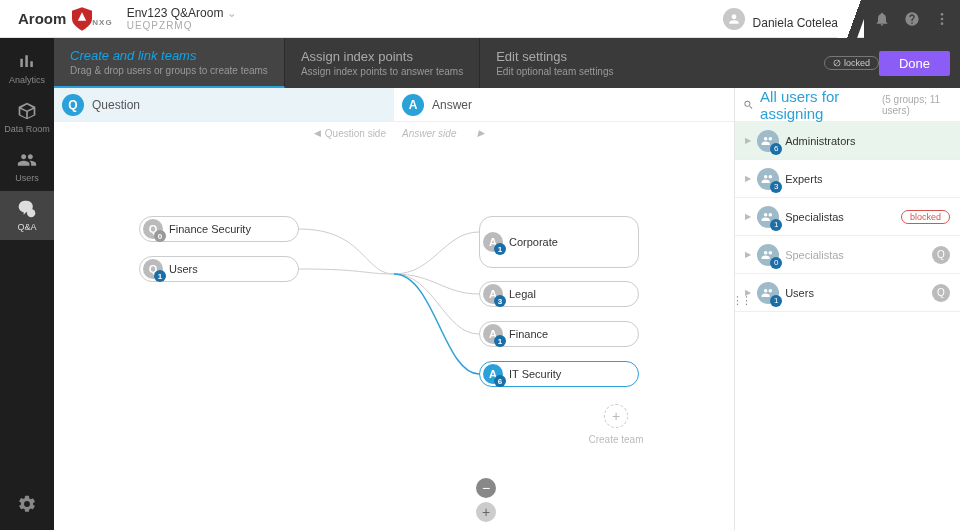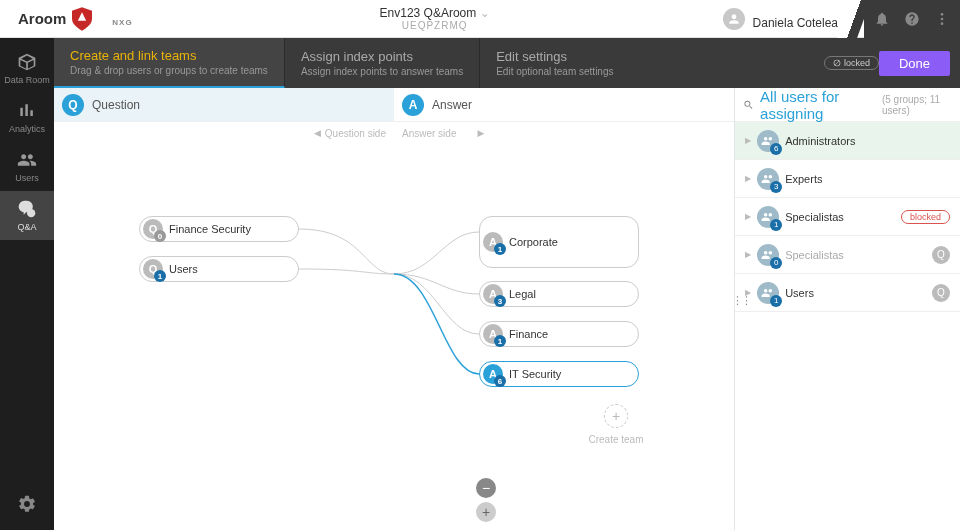--- a/index.html
+++ b/index.html
@@ -1,22 +1,22 @@
 <!DOCTYPE html>
 <html><head>
 <meta charset="utf-8">
 <style>
 * { box-sizing: border-box; margin: 0; padding: 0; font-family: -apple-system, BlinkMacSystemFont, "Segoe UI", Arial, sans-serif; }
 body { width: 960px; height: 530px; overflow: hidden; background: #fff; }
 
 .topbar { height: 38px; background: #fff; display: flex; align-items: center; border-bottom: 1px solid #e0e0e0; }
 .logo { display: flex; align-items: center; padding: 0 14px 0 18px; font-weight: 600; font-size: 15px; color: #333; }
 .logo-shield { width: 20px; height: 24px; margin-left: 6px; }
-.logo-sub { font-size: 8px; color: #888; margin-left: 20px; letter-spacing: 1px; position: relative; top: 4px; }
-.room-title { flex: 1; text-align: center; }
+.logo-sub { font-size: 8px; color: #888; margin-left: 0; letter-spacing: 1px; position: relative; top: 4px; }
+.room-title { flex: 1; text-align: left; }
 .room-name { font-size: 12px; color: #333; }
 .room-code { font-size: 10px; color: #aaa; letter-spacing: 1px; }
 .user-block { display: flex; align-items: center; gap: 8px; padding-right: 6px; }
 .avatar { width: 22px; height: 22px; border-radius: 50%; background: #c8c8c8; display: flex; align-items: center; justify-content: center; }
 .avatar svg { width: 14px; height: 14px; fill: #fff; }
 .username { font-size: 12px; color: #333; margin-right: 10px; margin-top: 8px; }
 .top-icons { height: 38px; background: #3a3a3a; display: flex; align-items: center; padding: 0 10px; gap: 14px; }
 .top-icons .ticon { width: 16px; height: 16px; fill: #888; cursor: pointer; }
 .triangle { transform: skewX(-20deg); width: 20px; height: 38px; background: linear-gradient(90deg,#fff 50%,#3a3a3a 50%); margin-left:-10px;}
 .tri-wrap { display:flex; }
@@ -31,38 +31,38 @@
 .nav-label { font-size: 9px; color: #888; }
 .nav-item.active .nav-label { color: #ddd; }
 .nav-spacer { flex: 1; }
 .gear { fill: #888; width: 20px; height: 20px; margin-bottom: 16px; cursor: pointer; }
 
 .main { flex: 1; display: flex; flex-direction: column; position: relative; }
 
 .tabs { height: 50px; background: #3a3a3a; display: flex; align-items: stretch; position: relative; }
 .tab { padding: 8px 16px; color: #aaa; cursor: pointer; border-right: 1px solid #2a2a2a; display:flex; flex-direction:column; justify-content:center; }
 .tab.sel { background: #444; }
-.tab.sel .tab-title { color: #eab308; }
+.tab.sel .tab-title { color: #0ea5e9; font-style: italic; }
 .tab-title { font-size: 13px; color: #aaa; margin-bottom: 2px; }
 .tab-sub { font-size: 10px; color: #999; }
 .tab.sel { border-bottom: 2px solid #2aa1d8; }
 .tab-right { margin-left: auto; display: flex; align-items: center; padding-right: 10px; }
 .locked { font-size: 9px; color: #ccc; border: 1px solid #777; border-radius: 9px; padding: 1px 8px; display:flex; align-items:center; gap:3px;}
 .done { background: #8b5cf6; color: #fff; font-size: 13px; padding: 5px 20px; border: none; border-radius: 2px; cursor: pointer; }
 
 .canvas-head { height: 34px; display: flex; border-bottom: 1px solid #eee; }
 .ch-half { flex: 1; display: flex; align-items: center; gap: 8px; padding-left: 8px; }
 .ch-half.q { background: #eaf3f7; }
 .qa-chip { width: 22px; height: 22px; border-radius: 50%; background: #2aa1d8; color: #fff; font-size: 12px; font-weight: bold; display: flex; align-items: center; justify-content: center; }
 .ch-label { font-size: 12px; color: #555; }
 
 .sidehints { height: 22px; display: flex; font-size: 10px; color: #bbb; }
 .sidehints > div { flex: 1; display: flex; align-items: center; }
 .sidehints .l { justify-content: flex-end; padding-right: 8px; gap:4px;}
-.sidehints .r { padding-left: 8px; gap:21px;}
+.sidehints .r { padding-left: 8px; gap:21px;font-style:italic;}
 
 .canvas { flex: 1; position: relative; background: #fff; }
 .canvas svg.links { position: absolute; top: 0; left: 0; width: 100%; height: 100%; pointer-events: none; }
 
 .team-pill { position: absolute; width: 160px; height: 26px; border: 1px solid #ccc; border-radius: 13px; background: #fff; display: flex; align-items: center; font-size: 11px; color: #333; overflow:visible; }
 .team-pill .chip { width: 20px; height: 20px; border-radius: 50%; margin: 0 6px 0 3px; display: flex; align-items: center; justify-content: center; color: #fff; font-weight: bold; font-size: 11px; position: relative; flex-shrink:0;}
 .team-pill .chip.q { background: #bbb; }
 .team-pill .chip.a { background: #bbb; }
 .team-pill.selected { border-color: #2aa1d8; }
 .team-pill.selected .chip.a { background: #2aa1d8; }
@@ -137,29 +137,29 @@
           <circle cx="12" cy="19" r="2"></circle>
         </svg>
   </div>
     </div>
 </div>
 
 <div class="shell">
   <div class="leftnav">
     <div class="nav-item">
       <svg class="nav-icon" viewBox="0 0 24 24">
-          <path d="M12 2L2 7v10l10 5 10-5V7L12 2zm0 2.2L19 8l-7 3.5L5 8l7-3.8zM4 9.5l7 3.5v7L4 16.5v-7zm16 0v7L13 20v-7l7-3.5z"></path>
-        </svg>
-      <span class="nav-label">Data Room</span>
+          <path d="M4 18h3V8H4v10zm6 0h3V4h-3v14zm6 0h3v-7h-3v7z"></path>
+        </svg>
+      <span class="nav-label">Analytics</span>
     </div>
     <div class="nav-item">
       <svg class="nav-icon" viewBox="0 0 24 24">
-          <path d="M4 18h3V8H4v10zm6 0h3V4h-3v14zm6 0h3v-7h-3v7z"></path>
-        </svg>
-      <span class="nav-label">Analytics</span>
+          <path d="M12 2L2 7v10l10 5 10-5V7L12 2zm0 2.2L19 8l-7 3.5L5 8l7-3.8zM4 9.5l7 3.5v7L4 16.5v-7zm16 0v7L13 20v-7l7-3.5z"></path>
+        </svg>
+      <span class="nav-label">Data Room</span>
     </div>
     <div class="nav-item">
       <svg class="nav-icon" viewBox="0 0 24 24">
           <path d="M16 11c1.66 0 3-1.34 3-3s-1.34-3-3-3-3 1.34-3 3 1.34 3 3 3zm-8 0c1.66 0 3-1.34 3-3S9.66 5 8 5 5 6.34 5 8s1.34 3 3 3zm0 2c-2.33 0-7 1.17-7 3.5V19h14v-2.5c0-2.33-4.67-3.5-7-3.5zm8 0c-.29 0-.62.02-.97.05 1.16.84 1.97 1.97 1.97 3.45V19h6v-2.5c0-2.33-4.67-3.5-7-3.5z"></path>
         </svg>
       <span class="nav-label">Users</span>
     </div>
     <div class="nav-item active">
       <svg class="nav-icon" viewBox="0 0 24 24">
           <path d="M9 2a7 7 0 00-7 7c0 3.53 2.61 6.43 6 6.92V19l3-3h1a7 7 0 100-14H9z"></path>

